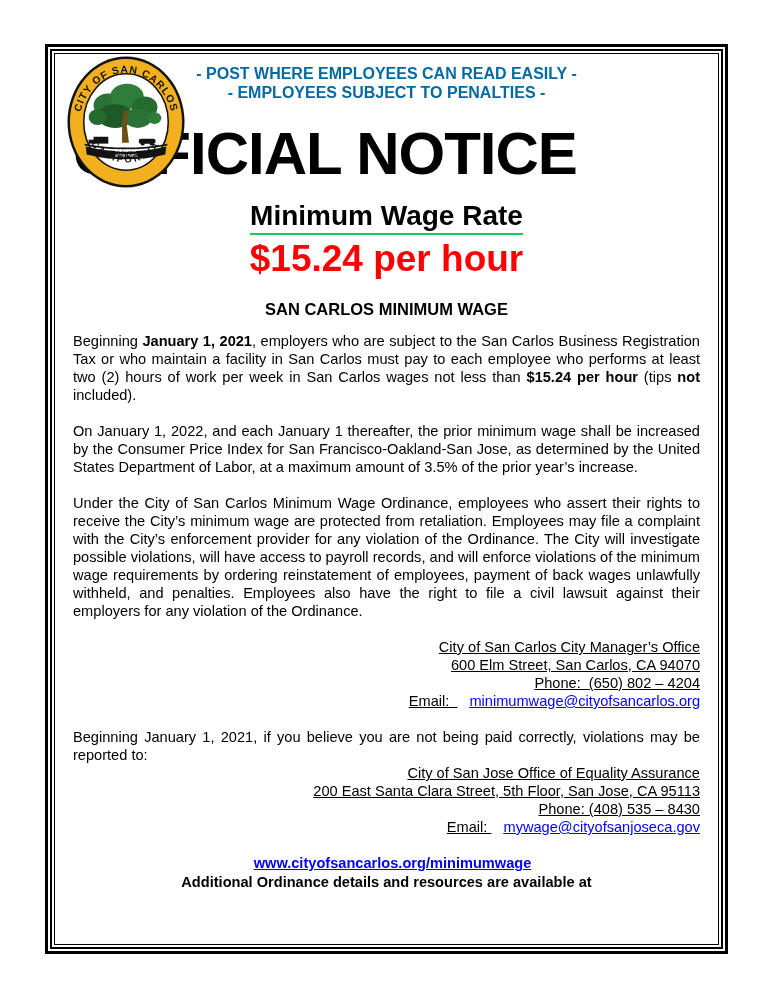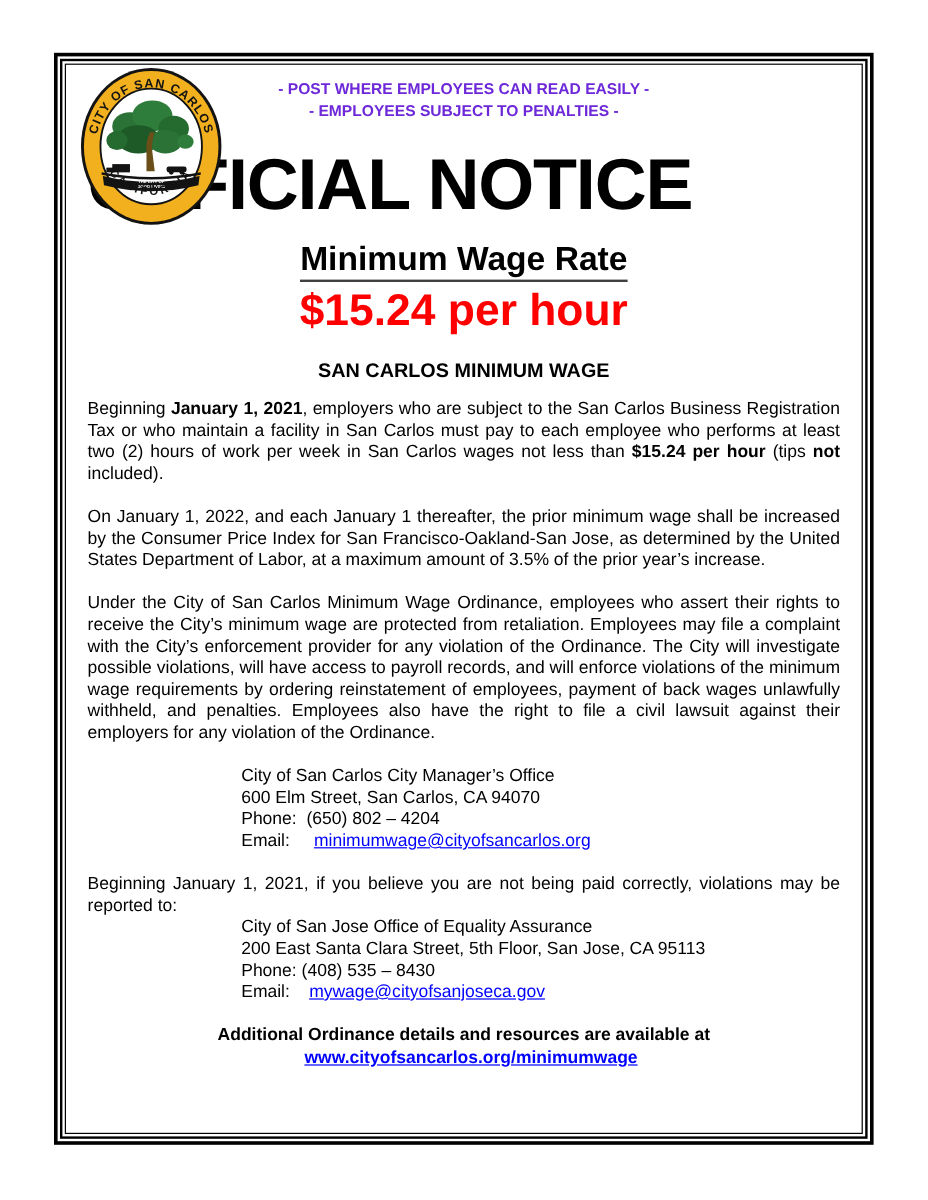--- a/index.html
+++ b/index.html
@@ -11,43 +11,43 @@
     position:absolute;left:45px;top:44px;width:683px;height:910px;
     border:3px solid #000;box-sizing:border-box;padding:2px;
   }
   .frame-mid{border:2px solid #000;box-sizing:border-box;height:100%;padding:2px;}
   .frame-inner{
     border:1px solid #000;box-sizing:border-box;height:100%;position:relative;
     padding:8px 18px 0 18px;
   }
   .seal{position:absolute;left:12px;top:2px;}
   .hdr-red{
-    text-align:center;font-weight:bold;font-size:13px;line-height:19px;
-    color:#6d28d9;margin-top:2px;
+    text-align:center;font-weight:bold;font-size:16px;line-height:19px;
+    color:#0369a1;margin-top:2px;
   }
   .title{
     text-align:left;font-weight:bold;font-size:60px;line-height:52px;
     letter-spacing:-1px;margin-top:26px;
   }
   .subtitle-wrap{text-align:center;margin-top:20px;}
   .subtitle{
     display:inline-block;font-weight:bold;font-size:28px;line-height:32px;
-    border-bottom:2px solid #404040;padding-bottom:1px;
+    border-bottom:2px solid #22c55e;padding-bottom:1px;
   }
   .wage{
     text-align:center;font-weight:bold;font-size:37px;line-height:42px;
     color:#ff0000;margin-top:3px;
   }
   .subblock{
     text-align:center;font-weight:bold;font-size:16.5px;line-height:20px;margin-top:19px;
   }
   .body-copy{margin-top:13px;font-size:14.6px;line-height:18px;}
   .body-copy p{margin:0 0 18px 0;text-align:justify;}
   .body-copy p.no-gap{margin-bottom:0;}
-  .contact{margin:0 0 18px 0;padding-left:128px;text-align:left;}
+  .contact{margin:0 0 18px 0;padding-left:128px;text-align:right;text-decoration:underline;}
   .contact div{line-height:18px;}
   .prewrap{white-space:pre-wrap;}
   a.doc-link{color:#0000ff;text-decoration:underline;padding-left:12px;}
   .footer{
     text-align:center;font-weight:bold;font-size:14.6px;line-height:19px;margin-top:2px;
   }
   .bold{font-weight:bold;}
 </style>
 </head>
 <body>
@@ -134,19 +134,19 @@
         <div>City of San Jose Office of Equality Assurance</div>
         <div>200 East Santa Clara Street, 5th Floor, San Jose, CA 95113</div>
         <div class="prewrap">Phone: (408) 535 – 8430</div>
         <div>
           <span class="prewrap">Email: </span><a class="doc-link" href="#">mywage@cityofsanjoseca.gov</a>
         </div>
       </div>
     </div>
 
     <div class="footer">
+      <div><a class="doc-link bold" href="#">www.cityofsancarlos.org/minimumwage</a></div>
       <div>Additional Ordinance details and resources are available at</div>
-      <div><a class="doc-link bold" href="#">www.cityofsancarlos.org/minimumwage</a></div>
     </div>
 
   </div>
  </div>
 </div>
 
 </body></html>

